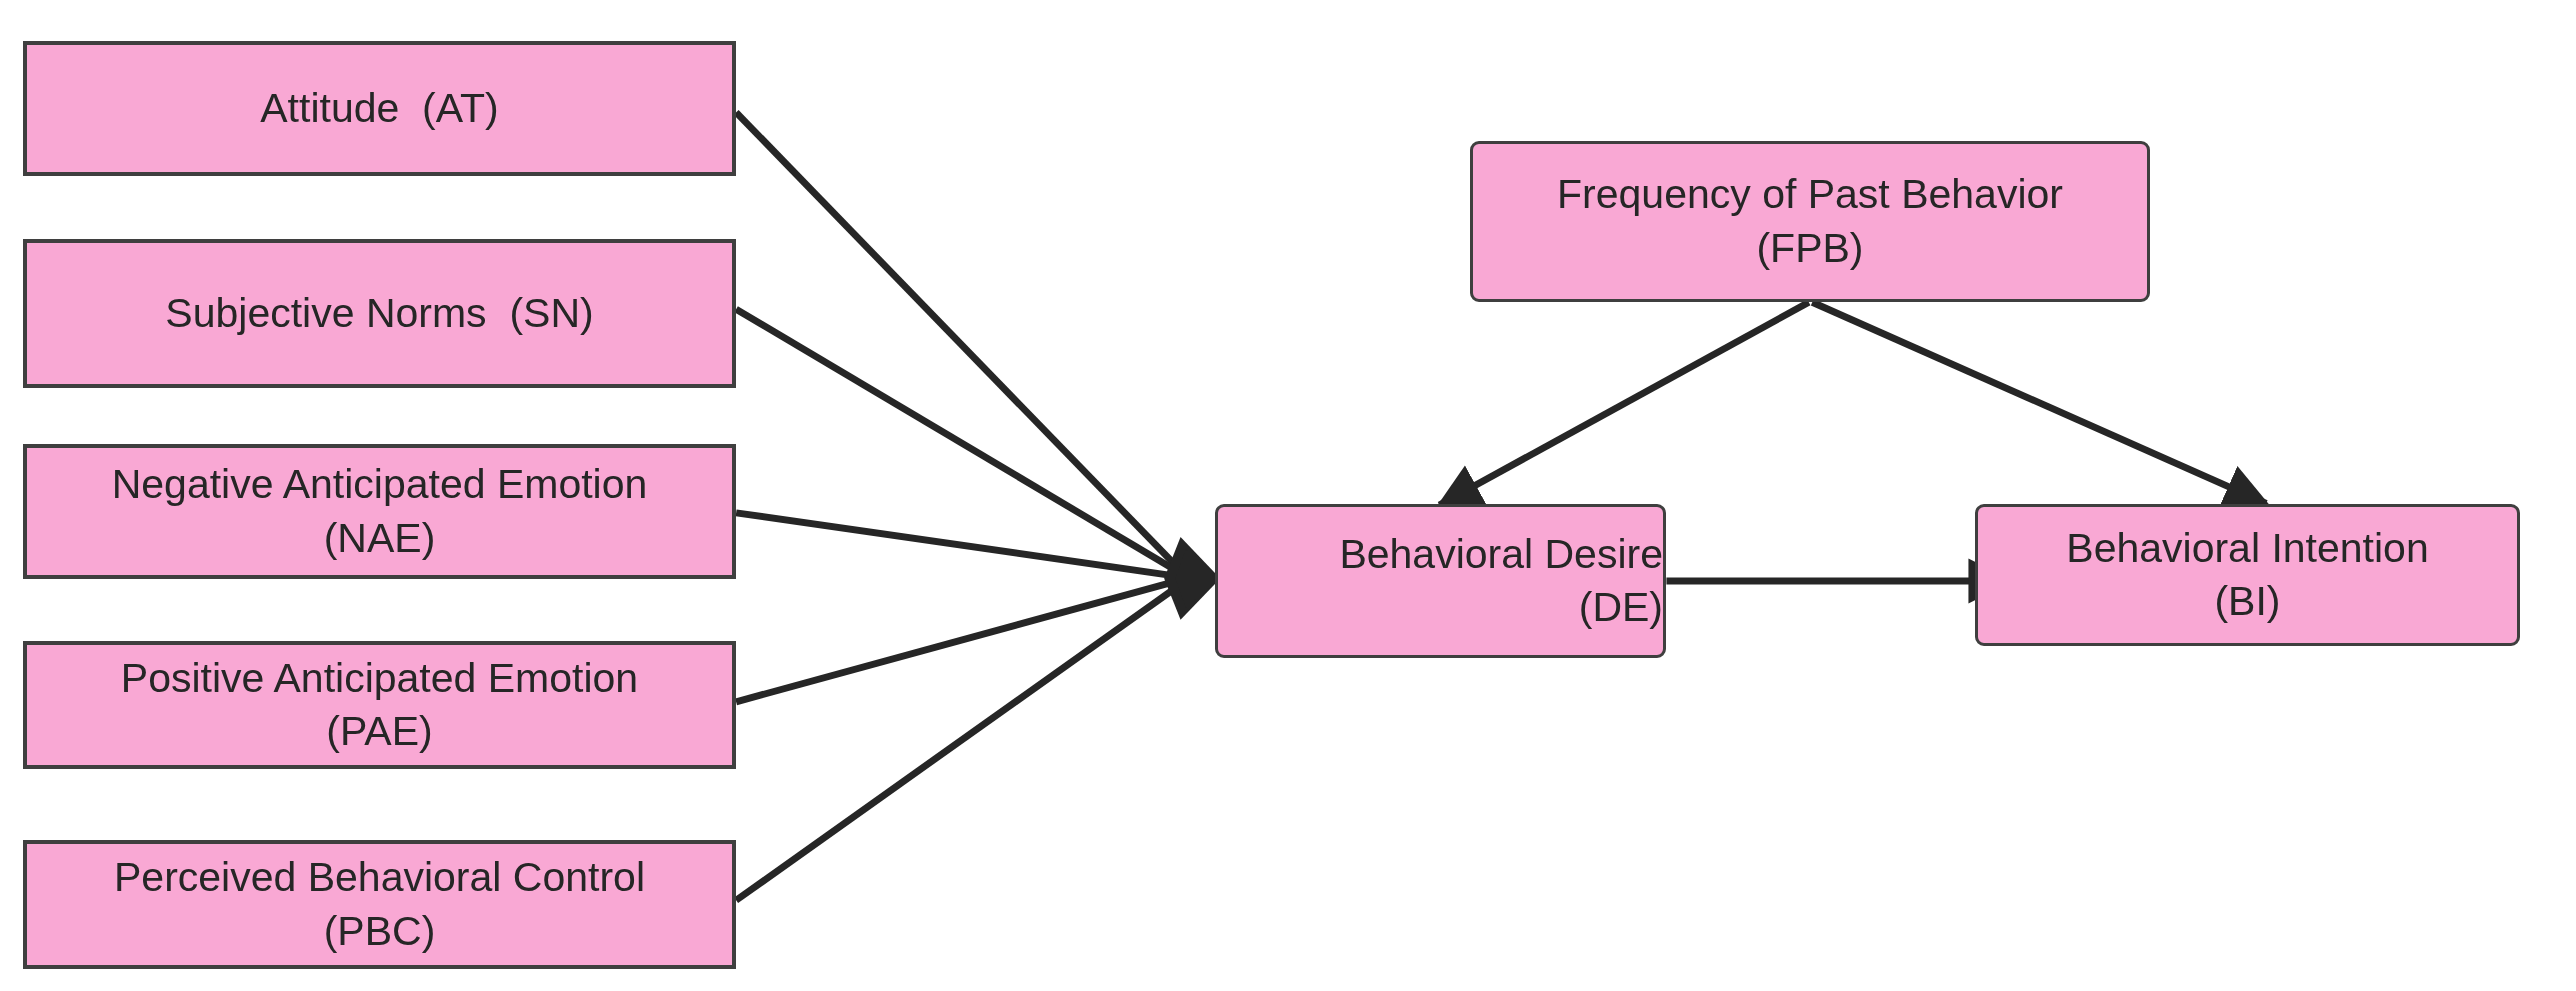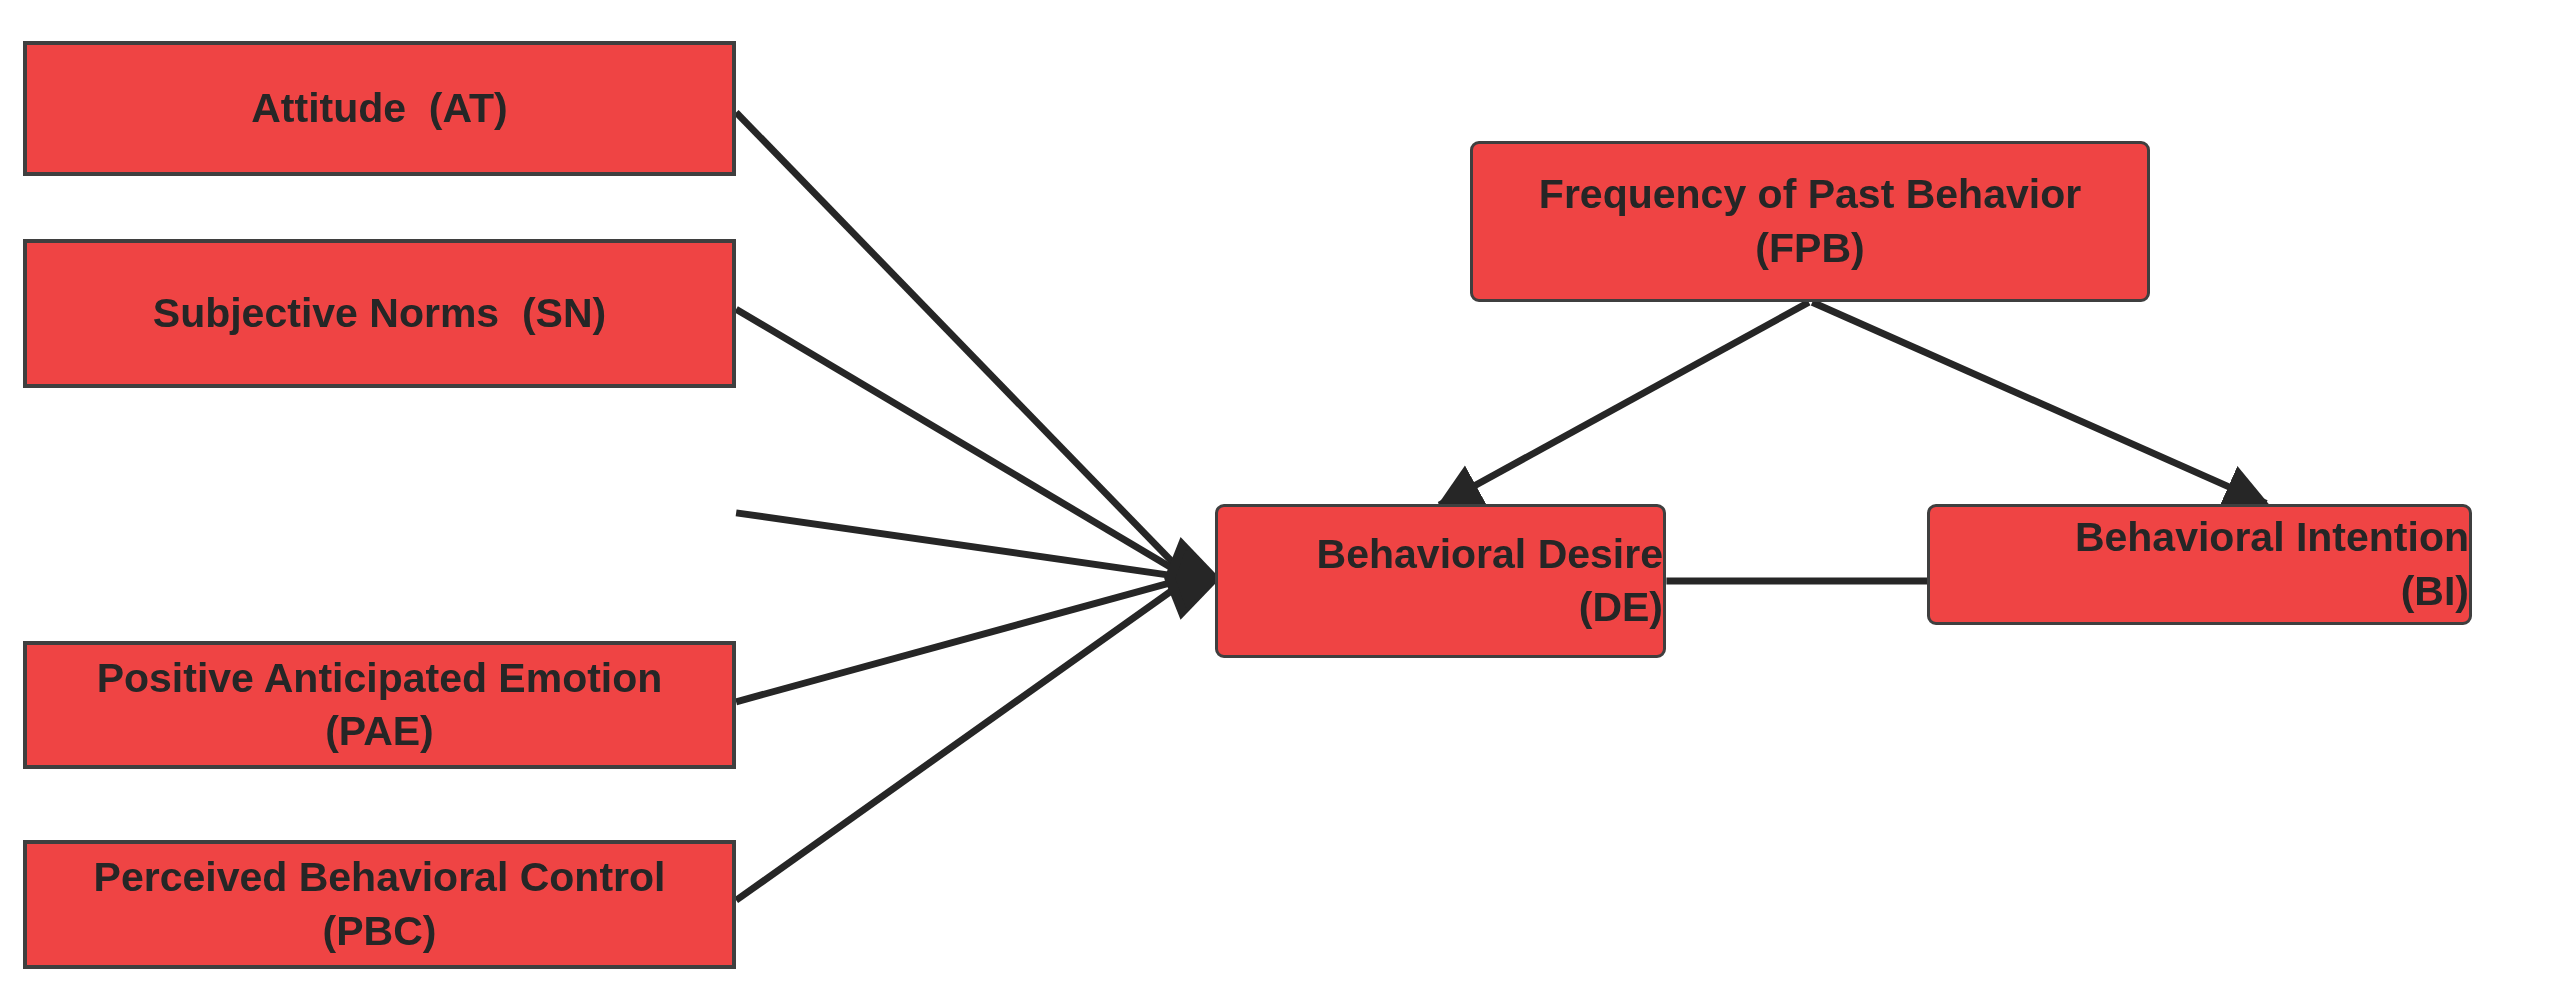--- a/index.html
+++ b/index.html
@@ -12,45 +12,45 @@
     overflow: hidden;
   }
   .connector-layer {
     position: absolute;
     left: 0; top: 0;
     width: 2576px; height: 992px;
   }
   .node {
     position: absolute;
     box-sizing: border-box;
-    background: #ef4444;
+    background: #f9a8d4;
     border: 4.3px solid #3f3f3f;
     display: flex;
     flex-direction: column;
     align-items: center;
     justify-content: center;
     text-align: center;
-    font-weight: 700;
+    font-weight: 400;
     font-size: 41px;
     line-height: 1.30;
     color: #262626;
     white-space: pre-wrap;
     letter-spacing: 0px;
   }
   .node.thin { border-width: 3.5px; border-radius: 9px; }
   
   #node-at  { left: 23px;   top: 41px;  width: 713px; height: 135px; }
   #node-sn  { left: 23px;   top: 239px; width: 713px; height: 149px; }
   #node-nae { left: 23px;   top: 444px; width: 713px; height: 135px; }
   #node-pae { left: 23px;   top: 641px; width: 713px; height: 128px; }
   #node-pbc { left: 23px;   top: 840px; width: 713px; height: 129px; align-items: center; }
   
   #node-fpb { left: 1470px; top: 141px; width: 680px; height: 161px; }
   #node-de  { left: 1215px; top: 504px; width: 451px; height: 154px; align-items: flex-end; }
-  #node-bi  { left: 1927px; top: 504px; width: 545px; height: 121px; align-items: flex-end; }
+  #node-bi  { left: 1975px; top: 504px; width: 545px; height: 142px; }
 </style>
 </head>
 <body>
 
 <div class="canvas">
 
   <svg class="connector-layer" viewBox="0 0 2985 1149" xmlns="http://www.w3.org/2000/svg" aria-hidden="true">
     <defs>
       <marker id="arrowhead" markerUnits="userSpaceOnUse" markerWidth="64" markerHeight="64" refX="48" refY="30" orient="auto">
         <path d="M0,4 L52,30 L0,56 Z" fill="#262626"></path>
@@ -73,20 +73,24 @@
   </svg>
 
   <div class="node" id="node-at">
     <span>Attitude  (AT)</span>
   </div>
 
   <div class="node" id="node-sn">
     <span>Subjective Norms  (SN)</span>
   </div>
 
+  <div class="node" id="node-nae">
+    <span>Negative Anticipated Emotion</span>
+    <span>(NAE)</span>
+  </div>
 
   <div class="node" id="node-pae">
     <span>Positive Anticipated Emotion</span>
     <span>(PAE)</span>
   </div>
 
   <div class="node" id="node-pbc">
     <span>Perceived Behavioral Control</span>
     <span>(PBC)</span>
   </div>

